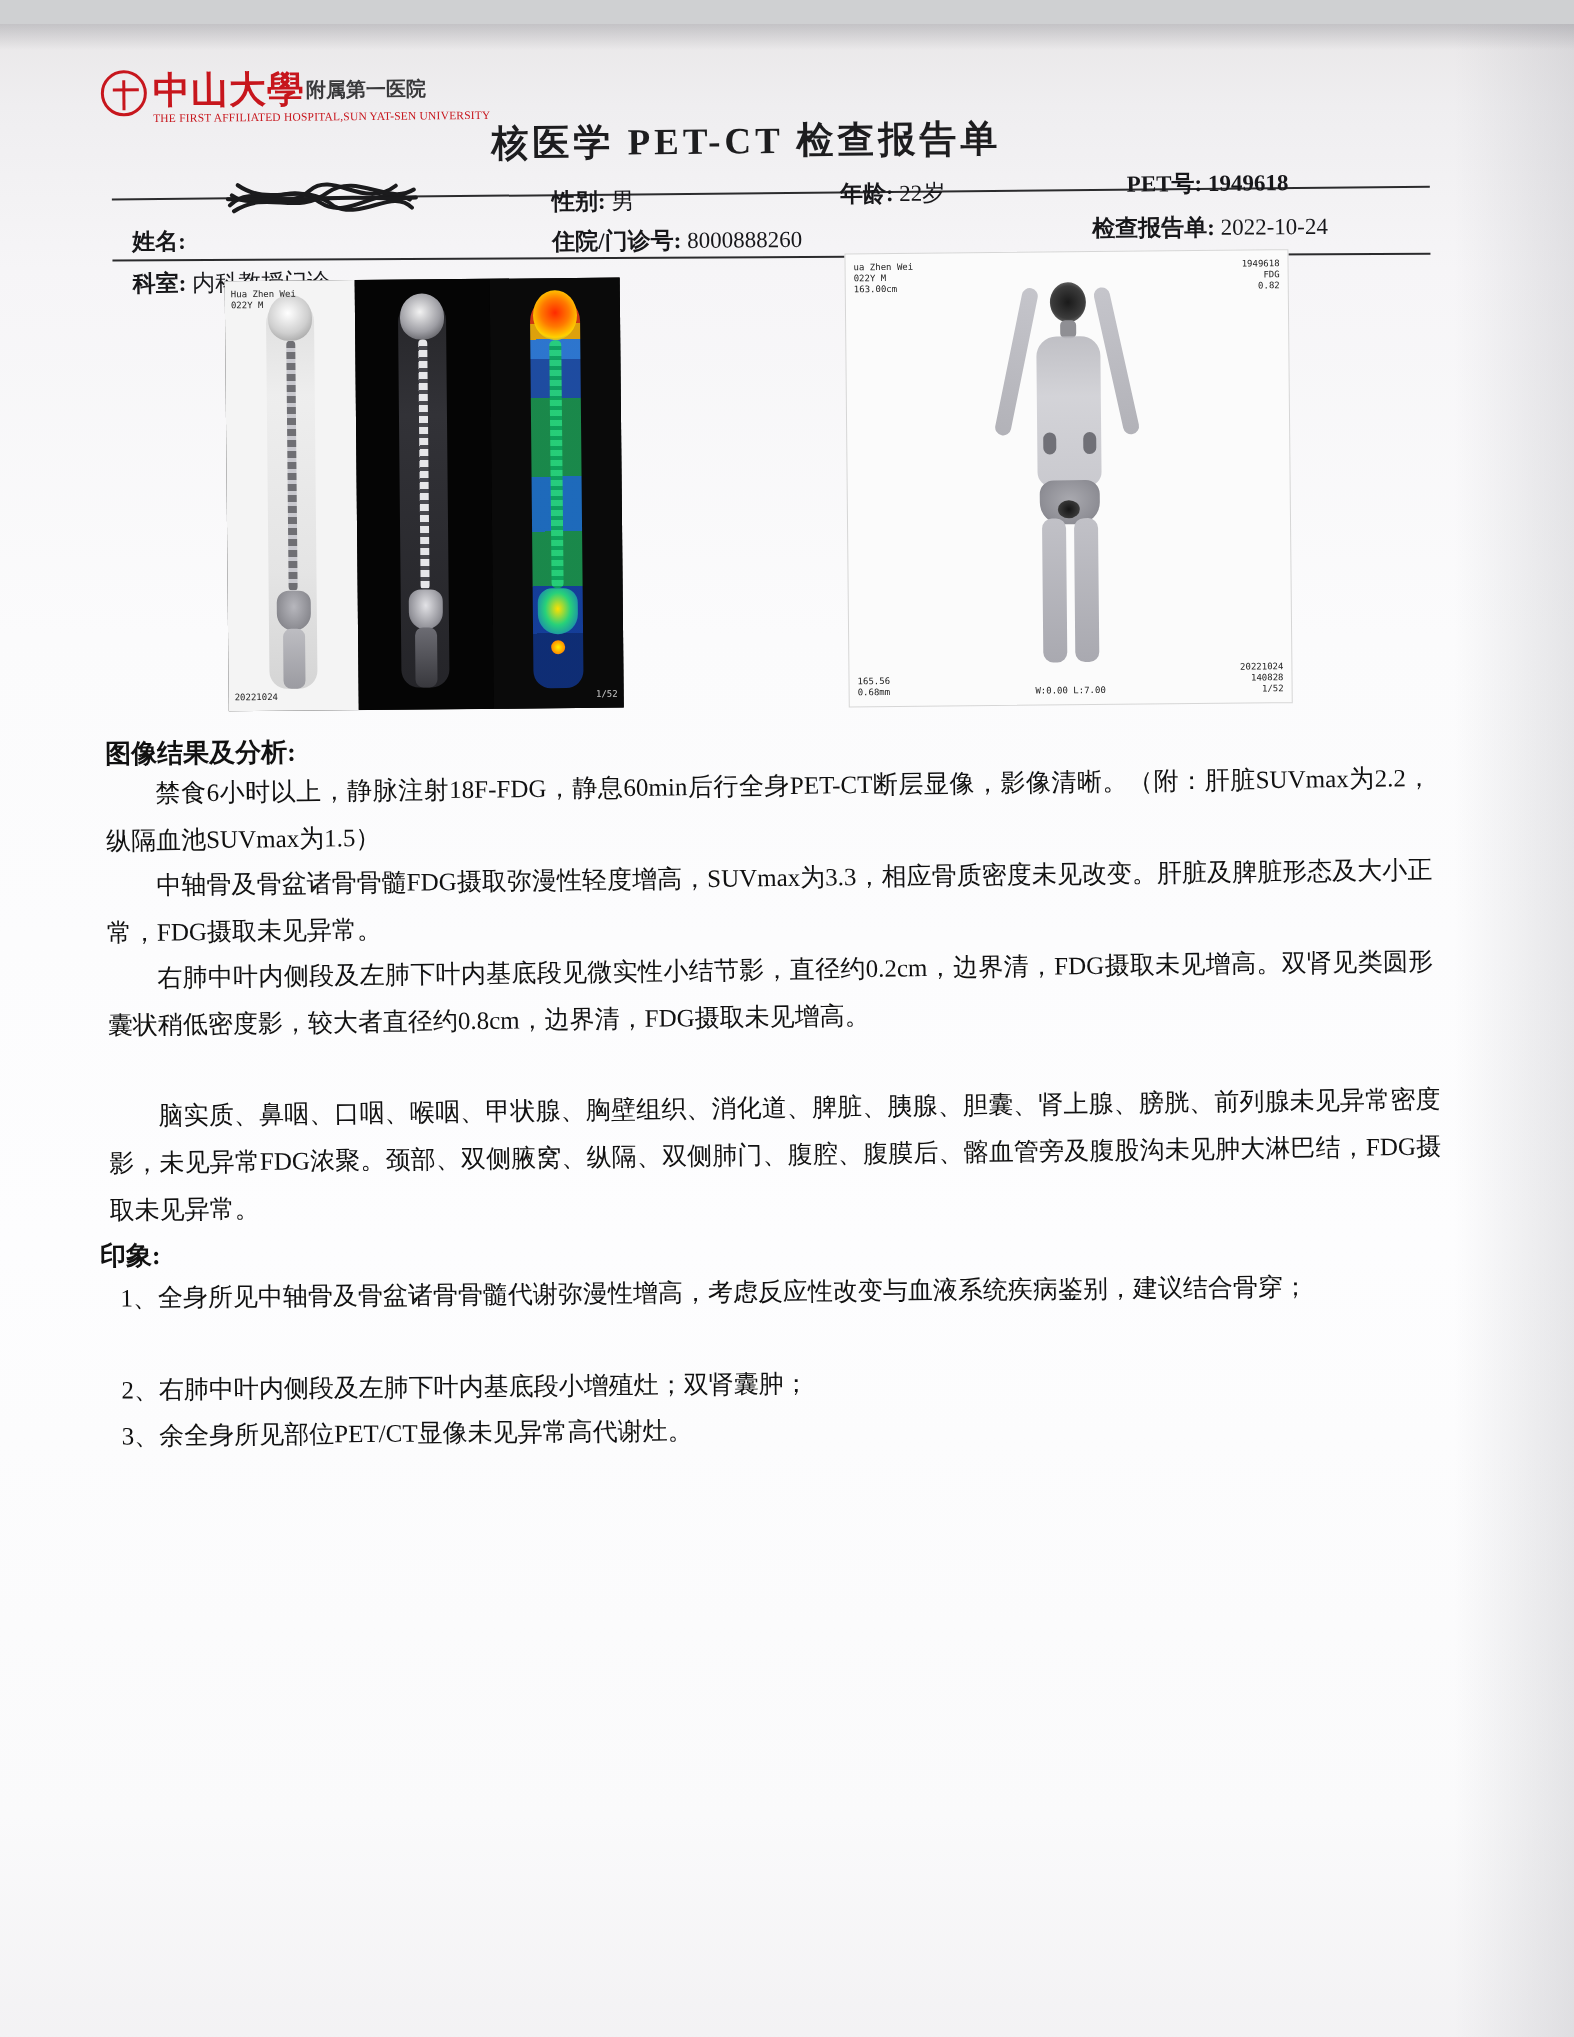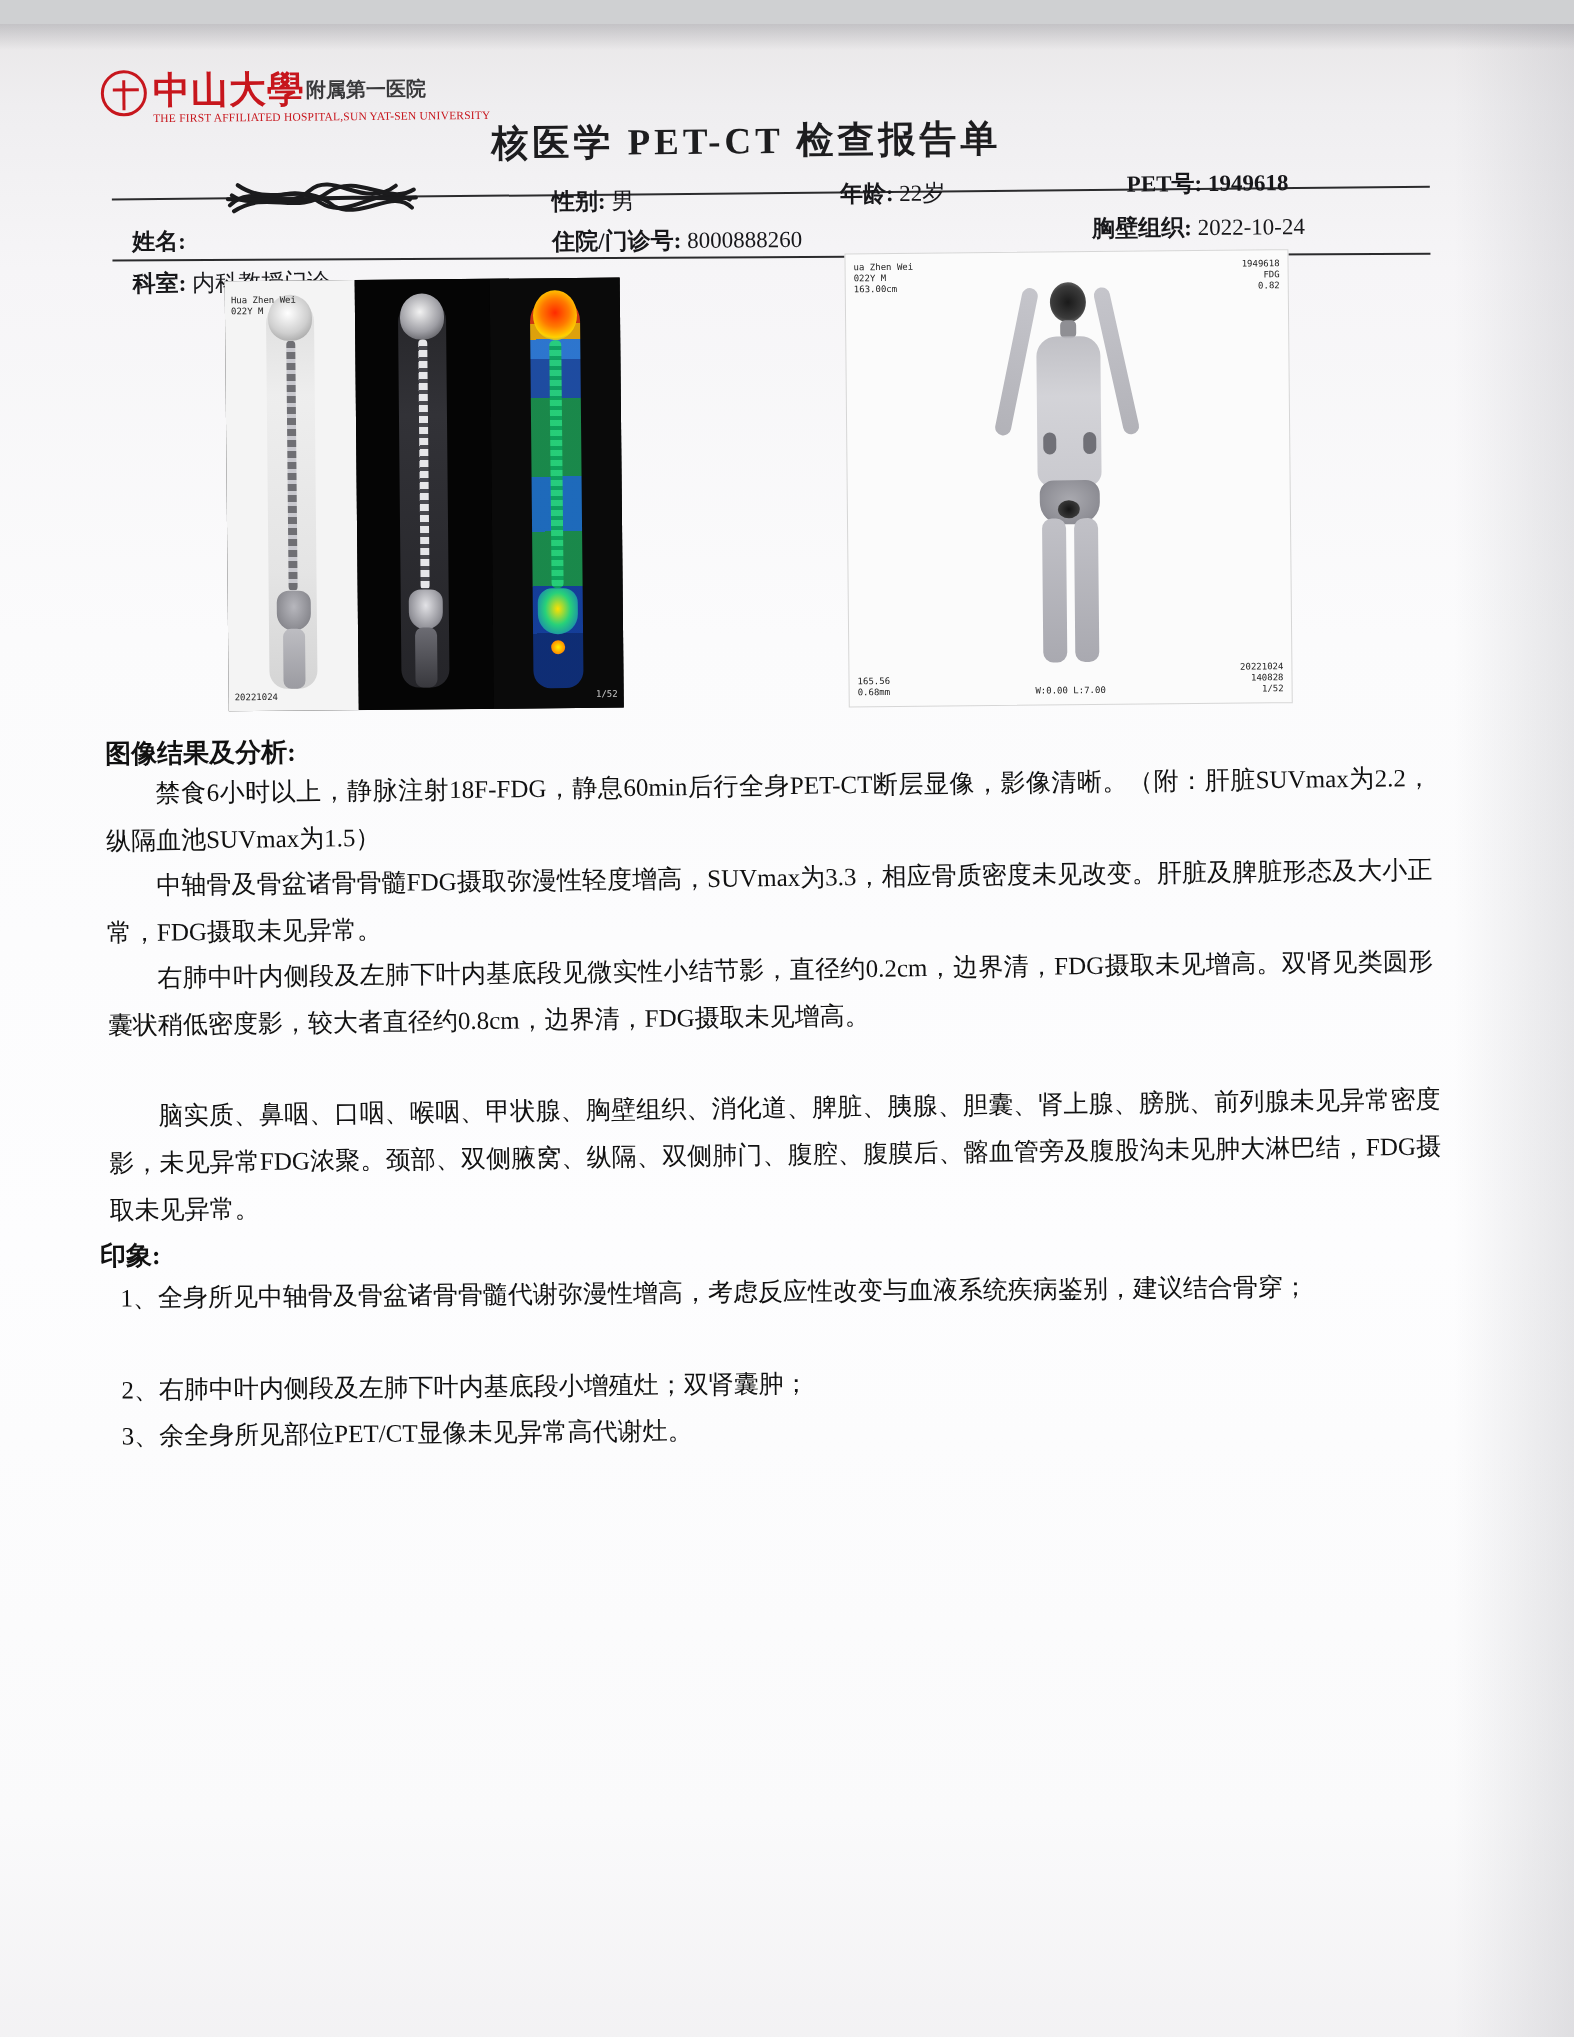--- a/index.html
+++ b/index.html
@@ -440,36 +440,36 @@
       <span class="lbl">年龄:</span>
       <span class="val">22岁</span>
     </div>
 
     <div class="fld f-petno">
       <span class="lbl">PET号:</span>
       <span class="val b">1949618</span>
     </div>
 
     <div class="fld f-date">
-      <span class="lbl">胸壁组织:</span>
+      <span class="lbl">检查报告单:</span>
       <span class="val">2022-10-24</span>
     </div>
 
     <div class="imgpanel">
 
       <div class="filmA">
         <div class="paneA1">
           <div class="bodyA">
             <div class="sag-soft"></div>
               <div class="skull"></div>
             <div class="spine"></div>
               <div class="pelvis"></div>
               <div class="legs"></div>
           </div>
-          <div class="tiny" style="left:6px;top:14px;">Hua Zhen Wei
+          <div class="tiny" style="left:6px;top:8px;">Hua Zhen Wei
 022Y M</div>
           <div class="tiny" style="left:6px;bottom:8px;">20221024</div>
         </div>
         <div class="paneA2 darkCT">
           <div class="bodyA">
             <div class="sag-soft"></div>
               <div class="skull"></div>
             <div class="spine"></div>
               <div class="pelvis"></div>
               <div class="legs"></div>

